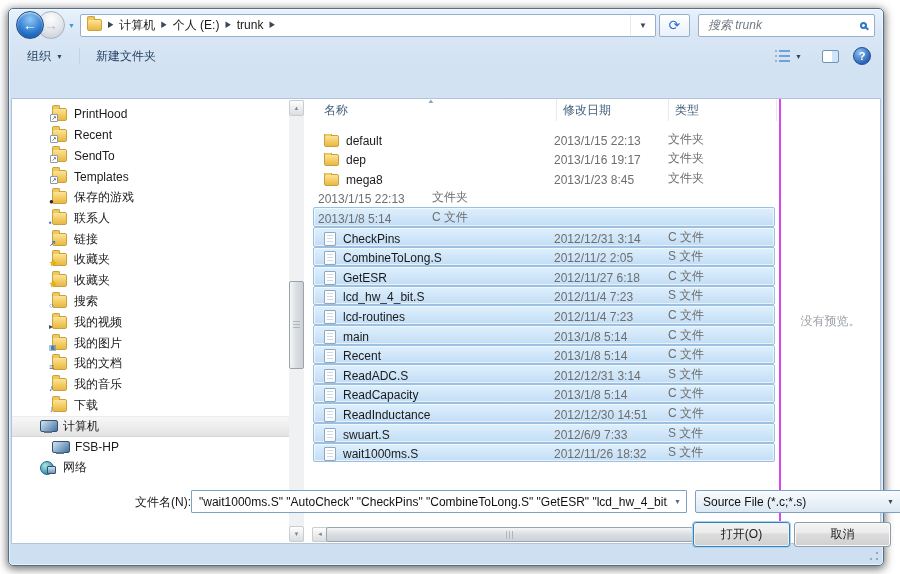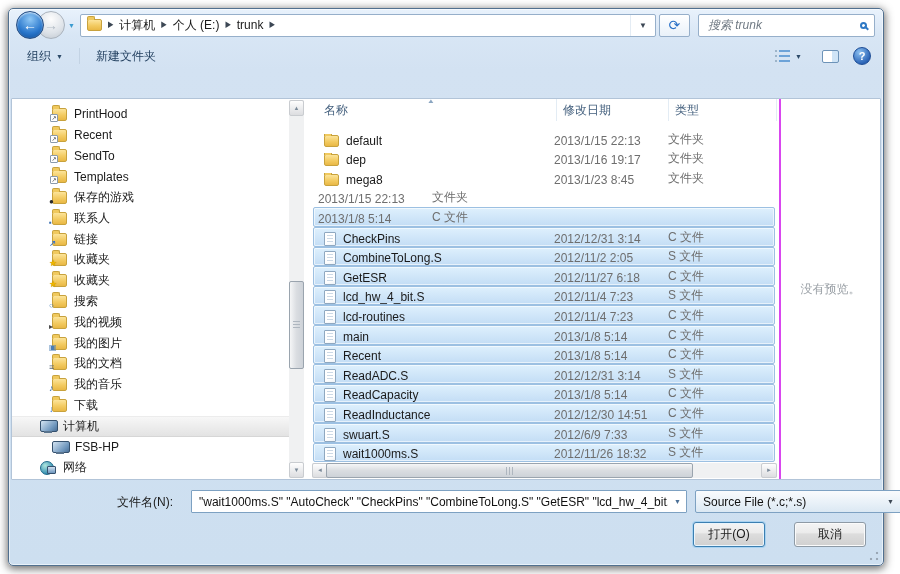--- a/index.html
+++ b/index.html
@@ -54,21 +54,21 @@
   .tb-right{margin-left:auto;display:flex;align-items:center;gap:14px}
   .views-icon{width:15px;height:12px;background:
     repeating-linear-gradient(180deg,#6da3d8 0 2px,transparent 2px 5px) 4px 0/11px 100% no-repeat,
     repeating-linear-gradient(180deg,#9db4c8 0 2px,transparent 2px 5px) 0 0/2px 100% no-repeat}
   .pane-icon{width:17px;height:13px;border:1px solid #6d93b8;border-radius:2px;
     background:linear-gradient(90deg,#fff 0 9px,#cfe4f6 9px)}
   .help-icon{width:18px;height:18px;border-radius:50%;border:1px solid #1c4c96;color:#fff;font-weight:bold;
     font-size:11px;line-height:16px;text-align:center;
     background:radial-gradient(circle at 35% 28%,#8cc0f0,#2d66b8 70%,#1c4c96)}
   
-  .content{position:absolute;left:2px;right:2px;top:89px;height:382px;background:#fff;
+  .content{position:absolute;left:2px;right:2px;top:89px;height:446px;background:#fff;
     border:1px solid #b2c4d8;border-radius:1px}
   
   .sidebar{position:absolute;left:0;top:0;bottom:0;width:277px;padding-top:5px;overflow:hidden}
   .side-item{height:20.8px;display:flex;align-items:center;gap:7px;padding-left:40px;cursor:default}
   .side-item.ind-0{padding-left:28px}
   .side-item.current{background:linear-gradient(180deg,#f7f7f7,#e3e3e3);border-top:1px solid #ececec;border-bottom:1px solid #d6d6d6;width:290px}
   .sic{position:relative;flex:none}
   [class*="sic-folder"]{width:15px;height:13px;border:1px solid #c8a23d;border-radius:2px;
     background:linear-gradient(180deg,#fce49a,#f3cb62 55%,#e9b845)}
   [class*="sic-folder"]::before{content:"";position:absolute;top:-4px;left:-1px;width:6px;height:3px;
@@ -135,31 +135,31 @@
   .hs-left{left:0}.hs-right{right:0}
   .h-thumb{position:absolute;left:14px;top:0;width:367px;height:15px;border:1px solid #9aa4ae;border-radius:2px;
     background:linear-gradient(180deg,#f5f6f7,#dadde1 50%,#cdd2d8)}
   .h-thumb::after{content:"";position:absolute;top:3px;left:50%;width:9px;height:8px;margin-left:-4px;
     background:repeating-linear-gradient(90deg,#aeb6bf 0 1px,transparent 1px 3px)}
   
   .preview{position:absolute;left:767px;right:0;top:0;bottom:0;border-left:2px solid #d946ef;
     display:flex;align-items:center;justify-content:center;color:#9aa0a6}
   
   .footer{position:absolute;left:0;right:0;top:471px;bottom:0}
-  .fname-label{position:absolute;left:90px;top:14px;width:92px;text-align:center;color:#1a1a1a}
+  .fname-label{position:absolute;left:90px;top:14px;width:92px;text-align:right;color:#1a1a1a}
   .fname-input-wrap{position:absolute;left:182px;top:10px;width:496px;height:23px;border:1px solid #7da1c2;
     border-radius:1px;background:#fff;display:flex;align-items:center;padding:0 16px 0 5px}
   .fname-input{flex:1;border:none;outline:none;font-size:12px;color:#111;min-width:0;background:transparent;
     font-family:"Liberation Sans","DejaVu Sans",sans-serif}
   .combo-caret{position:absolute;right:5px;top:7px;font-size:7px;color:#4a6f96}
   .ftype-select{position:absolute;left:686px;top:10px;width:207px;height:23px;border:1px solid #7da1c2;
     border-radius:2px;display:flex;align-items:center;padding:0 7px;color:#111;
     background:linear-gradient(180deg,#f9fbfd,#e9f1f8 55%,#dbe8f3)}
   .ftype-select .sel-caret{margin-left:auto;font-size:7px;color:#3c4754}
-  .btn{position:absolute;top:42px;width:72px;height:25px;border-radius:3px;text-align:center;line-height:23px;
+  .btn{position:absolute;top:42px;width:97px;height:25px;border-radius:3px;text-align:center;line-height:23px;
     color:#1a1a1a;background:linear-gradient(180deg,#f4f4f4,#ebebeb 45%,#dddddd 46%,#d0d0d0)}
   .btn-open{left:684px;border:1px solid #3c7fb1;box-shadow:0 0 0 1px #a8d2f0, inset 0 0 0 1px #e9f5fd}
   .btn-cancel{left:785px;border:1px solid #8e9aa5;box-shadow:inset 0 0 0 1px #fbfbfb}
   .grip{position:absolute;right:3px;bottom:3px;width:13px;height:13px;
     background:radial-gradient(circle at 10px 4px,#9aa7b5 1px,transparent 1.6px),
       radial-gradient(circle at 10px 10px,#9aa7b5 1px,transparent 1.6px),
       radial-gradient(circle at 4px 10px,#9aa7b5 1px,transparent 1.6px)}
 </style>
 </head>
 <body>

